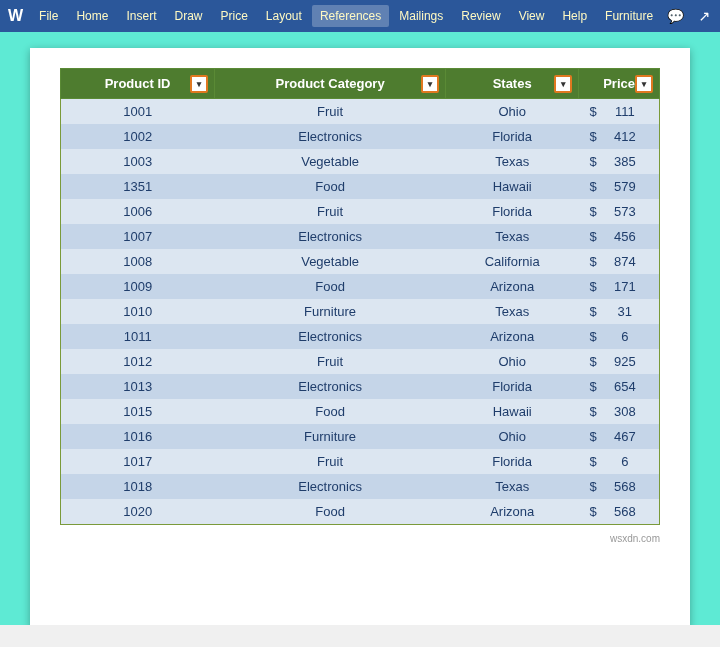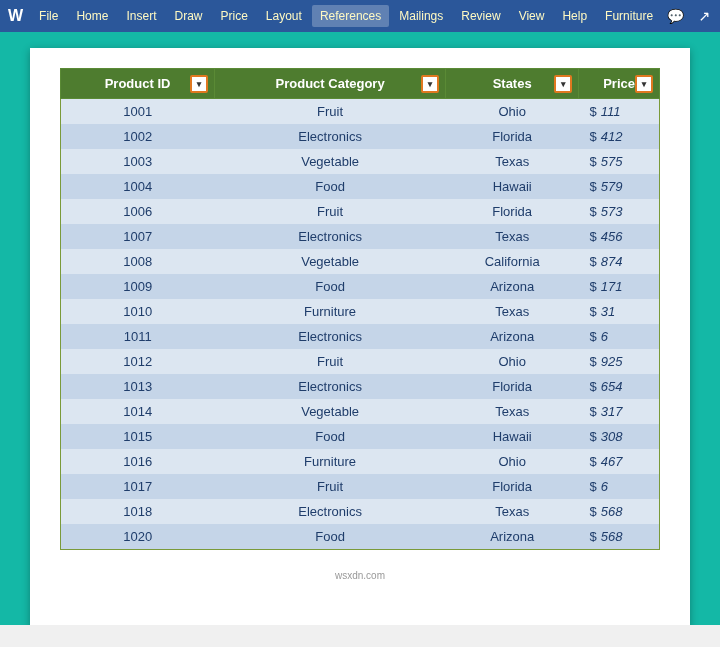--- a/index.html
+++ b/index.html
@@ -42,21 +42,21 @@
     }
     .menu-bar-right .icon-btn {
       color: white;
       font-size: 14px;
       cursor: pointer;
       padding: 2px 4px;
     }
 
     
     .doc-area {
-      background: #14b8a6;
+      background: #5eead4;
       display: flex;
       justify-content: center;
       padding: 16px 0;
       height: calc(647px - 54px);
       overflow-y: auto;
     }
 
     .page {
       background: white;
       width: 660px;
@@ -118,31 +118,30 @@
       color: #1f3d6b;
       border: none;
     }
 
     .data-table tbody td.price-symbol {
       text-align: right;
       padding-right: 2px;
       width: 20px;
     }
     .data-table tbody td.price-value {
-      text-align: left;
+      text-align: center;
       padding-left: 2px;
-      font-style: italic;
     }
 
     
     .watermark {
-      text-align: center;
+      text-align: right;
       font-size: 10px;
       color: #999;
-      margin-top: 20px;
+      margin-top: 8px;
     }
   </style>
 </head>
 <body>
 
 <div class="menu-bar">
   <span class="app-icon">W</span>
   <span class="menu-item">File</span>
   <span class="menu-item">Home</span>
   <span class="menu-item">Insert</span>
@@ -197,24 +196,24 @@
             <td>Electronics</td>
             <td>Florida</td>
             <td class="price-symbol">$</td>
             <td class="price-value">412</td>
           </tr>
           <tr>
             <td>1003</td>
             <td>Vegetable</td>
             <td>Texas</td>
             <td class="price-symbol">$</td>
-            <td class="price-value">575</td>
-          </tr>
-          <tr>
-            <td>1004</td>
+            <td class="price-value">385</td>
+          </tr>
+          <tr>
+            <td>1351</td>
             <td>Food</td>
             <td>Hawaii</td>
             <td class="price-symbol">$</td>
             <td class="price-value">579</td>
           </tr>
           <tr>
             <td>1006</td>
             <td>Fruit</td>
             <td>Florida</td>
             <td class="price-symbol">$</td>
@@ -261,27 +260,20 @@
             <td>Ohio</td>
             <td class="price-symbol">$</td>
             <td class="price-value">925</td>
           </tr>
           <tr>
             <td>1013</td>
             <td>Electronics</td>
             <td>Florida</td>
             <td class="price-symbol">$</td>
             <td class="price-value">654</td>
-          </tr>
-          <tr>
-            <td>1014</td>
-            <td>Vegetable</td>
-            <td>Texas</td>
-            <td class="price-symbol">$</td>
-            <td class="price-value">317</td>
           </tr>
           <tr>
             <td>1015</td>
             <td>Food</td>
             <td>Hawaii</td>
             <td class="price-symbol">$</td>
             <td class="price-value">308</td>
           </tr>
           <tr>
             <td>1016</td>

